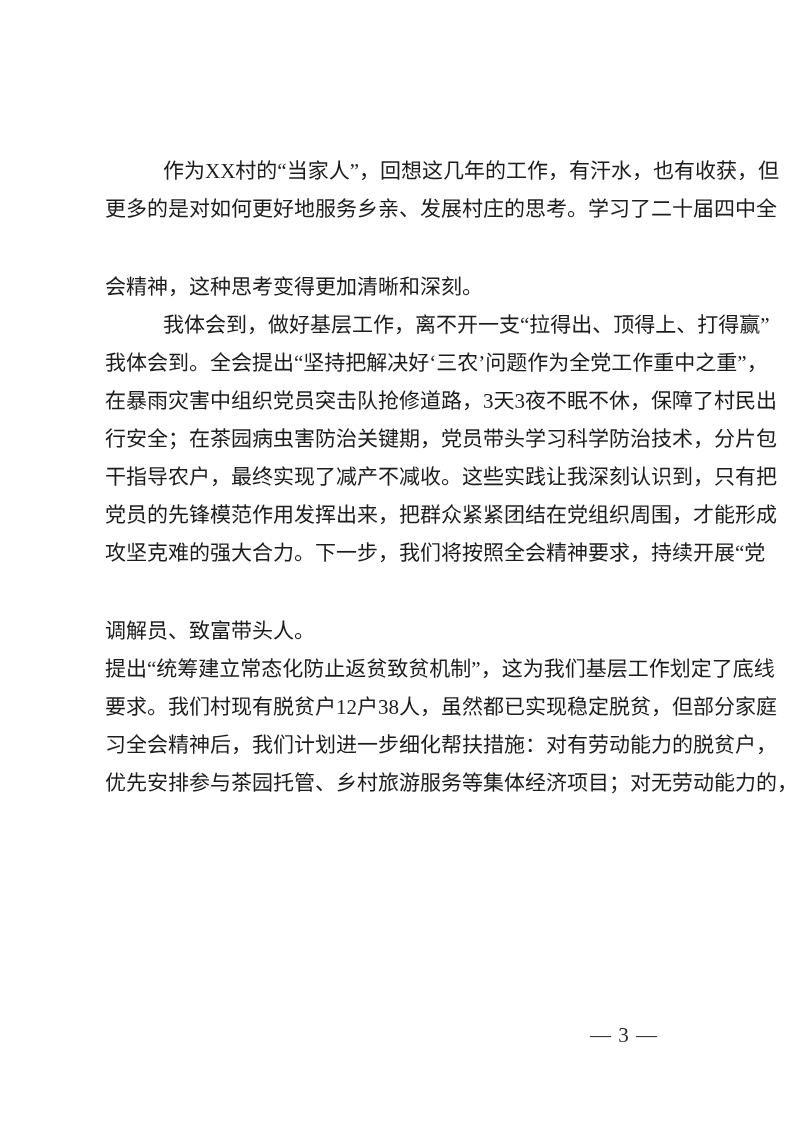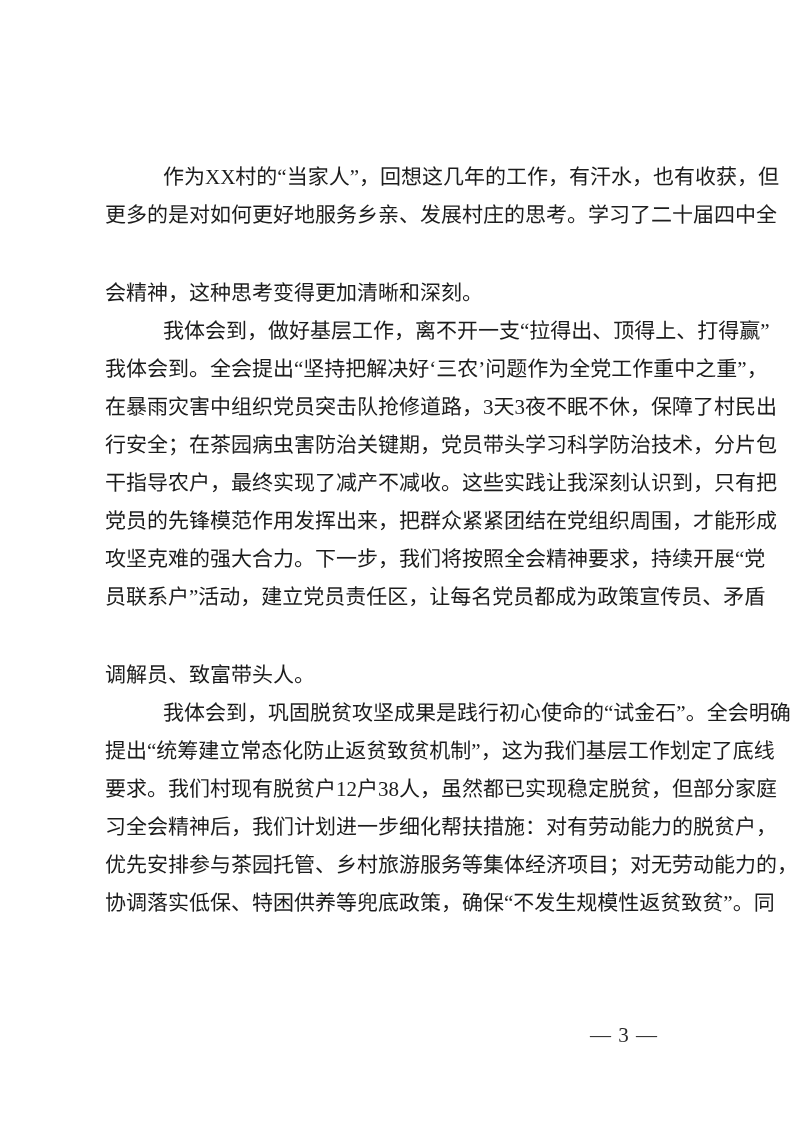--- a/index.html
+++ b/index.html
@@ -12,21 +12,21 @@
     width: 794px;
     height: 1122px;
     background: #ffffff;
     overflow: hidden;
     font-family: "Liberation Serif", "DejaVu Serif", serif;
     color: #1c1c1c;
   }
   .body-text {
     position: absolute;
     left: 105px;
-    top: 158px;
+    top: 152px;
     width: 592px;
   }
   .text-line {
     height: 38px;
     line-height: 38px;
     font-size: 21px;
     white-space: nowrap;
     text-align: justify;
     text-align-last: justify;
     text-justify: inter-ideograph;
@@ -57,23 +57,20 @@
       <div class="text-line indent">作为XX村的“当家人”，回想这几年的工作，有汗水，也有收获，但</div>
       <div class="text-line">更多的是对如何更好地服务乡亲、发展村庄的思考。学习了二十届四中全</div>
       <div class="text-line para-end">会精神，这种思考变得更加清晰和深刻。</div>
       <div class="text-line indent">我体会到，做好基层工作，离不开一支“拉得出、顶得上、打得赢”</div>
       <div class="text-line">我体会到。全会提出“坚持把解决好‘三农’问题作为全党工作重中之重”，</div>
       <div class="text-line">在暴雨灾害中组织党员突击队抢修道路，3天3夜不眠不休，保障了村民出</div>
       <div class="text-line">行安全；在茶园病虫害防治关键期，党员带头学习科学防治技术，分片包</div>
       <div class="text-line">干指导农户，最终实现了减产不减收。这些实践让我深刻认识到，只有把</div>
       <div class="text-line">党员的先锋模范作用发挥出来，把群众紧紧团结在党组织周围，才能形成</div>
       <div class="text-line">攻坚克难的强大合力。下一步，我们将按照全会精神要求，持续开展“党</div>
-      <div class="text-line">员联系户”活动，建立党员责任区，让每名党员都成为政策宣传员、矛盾</div>
       <div class="text-line para-end">调解员、致富带头人。</div>
-      <div class="text-line indent">我体会到，巩固脱贫攻坚成果是践行初心使命的“试金石”。全会明确</div>
       <div class="text-line">提出“统筹建立常态化防止返贫致贫机制”，这为我们基层工作划定了底线</div>
       <div class="text-line">要求。我们村现有脱贫户12户38人，虽然都已实现稳定脱贫，但部分家庭</div>
       <div class="text-line">习全会精神后，我们计划进一步细化帮扶措施：对有劳动能力的脱贫户，</div>
       <div class="text-line">优先安排参与茶园托管、乡村旅游服务等集体经济项目；对无劳动能力的，</div>
-      <div class="text-line">协调落实低保、特困供养等兜底政策，确保“不发生规模性返贫致贫”。同</div>
     </div>
   <div class="page-number">— 3 —</div>
 </div>
 
 </body></html>

